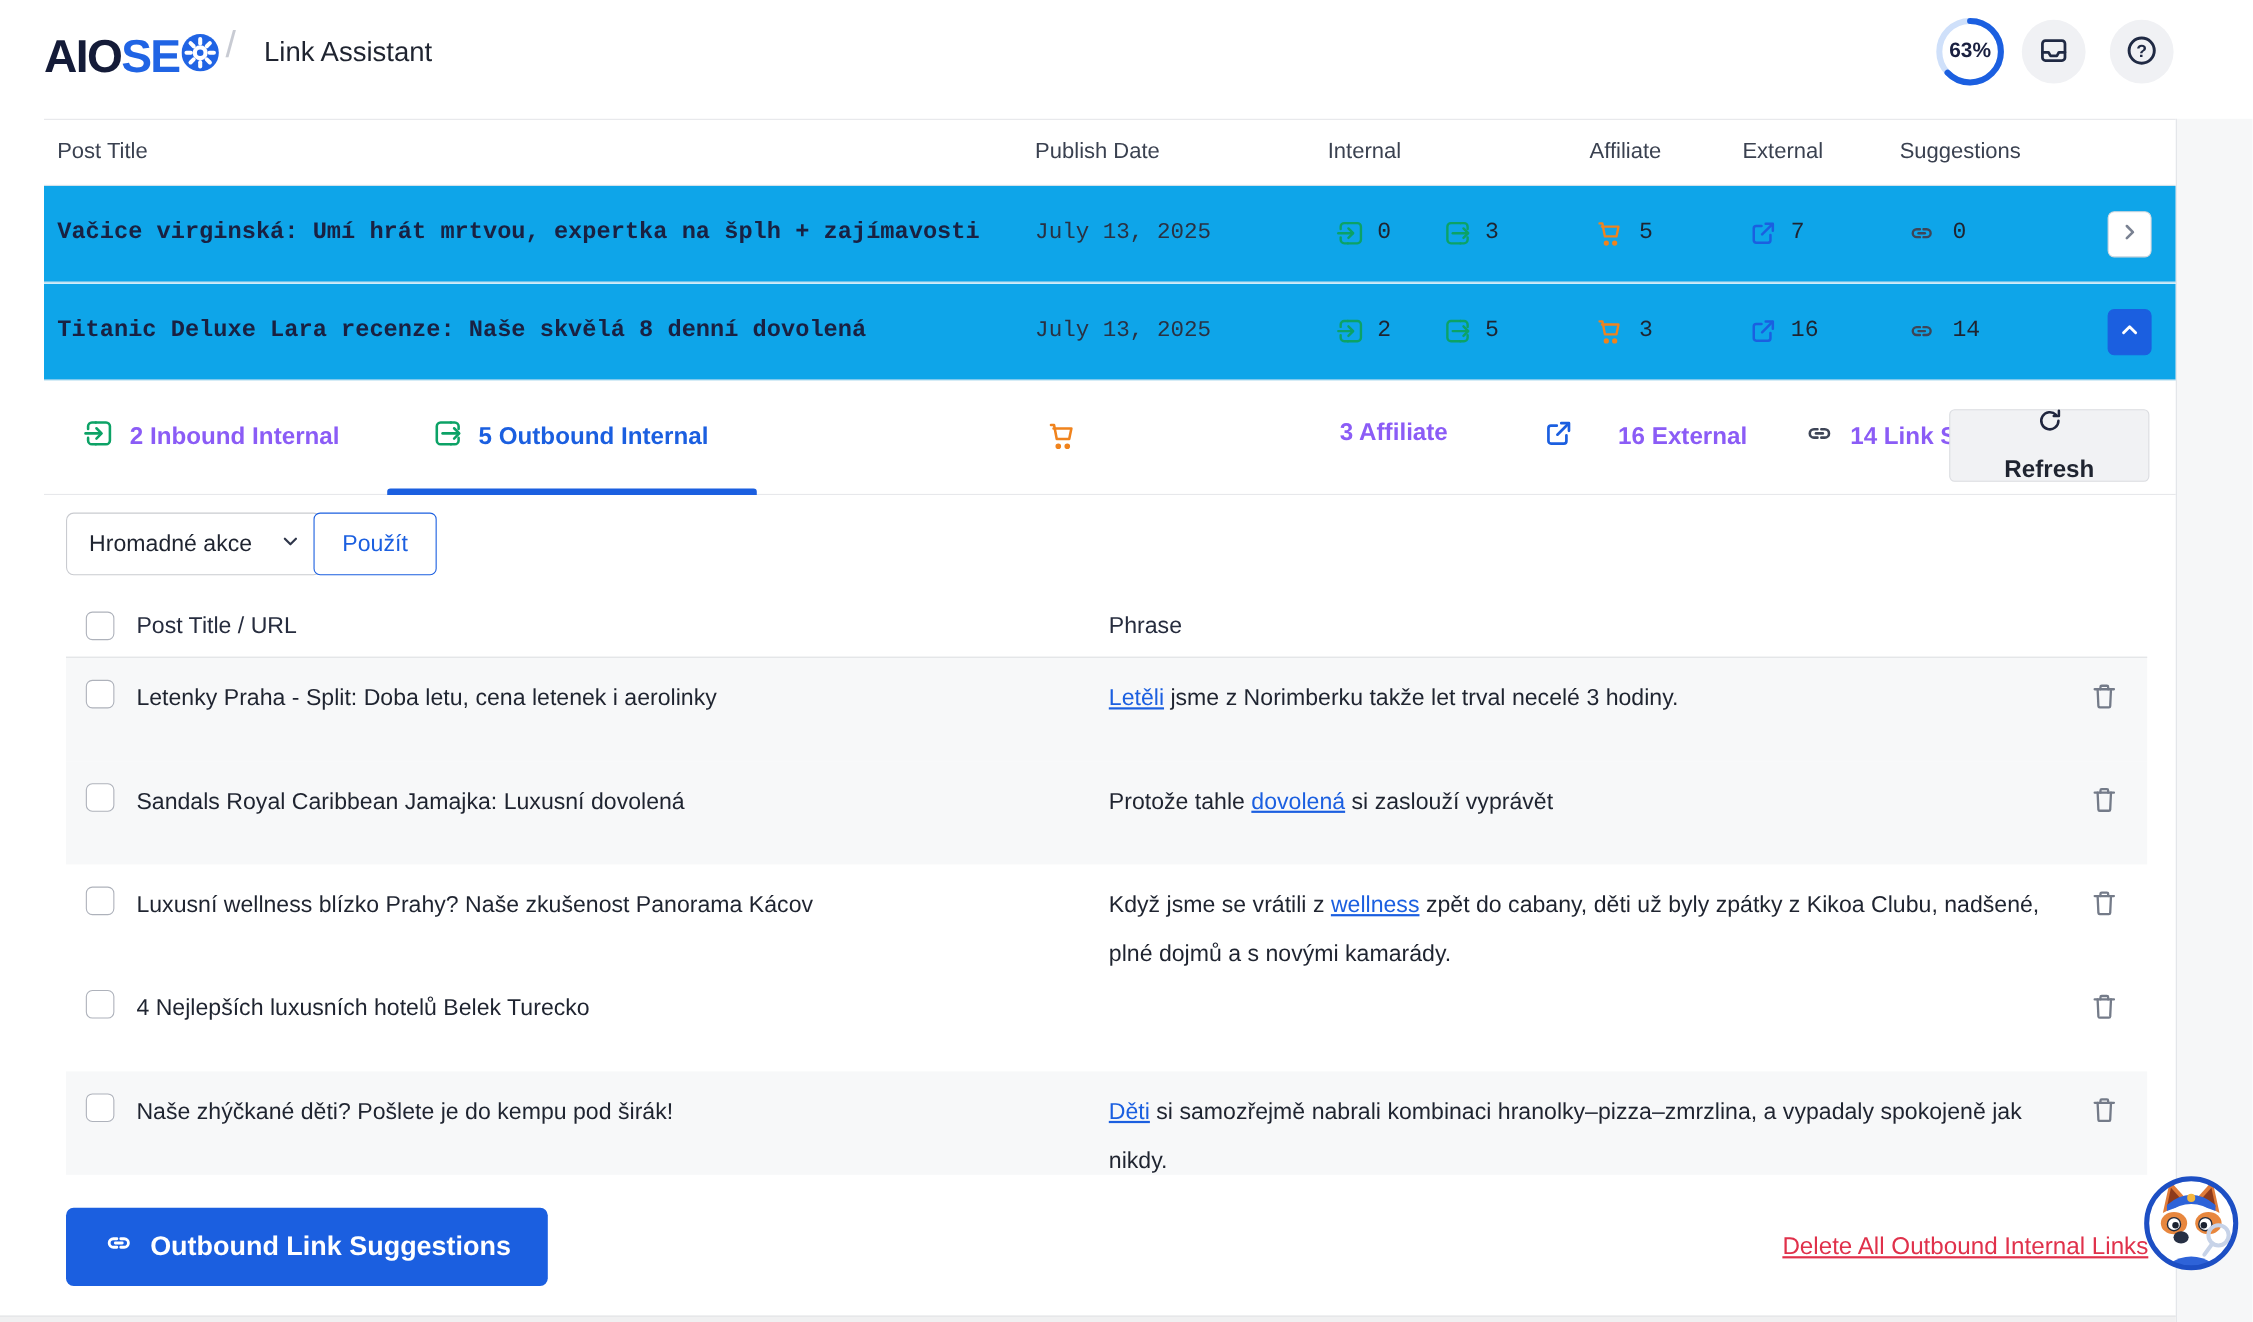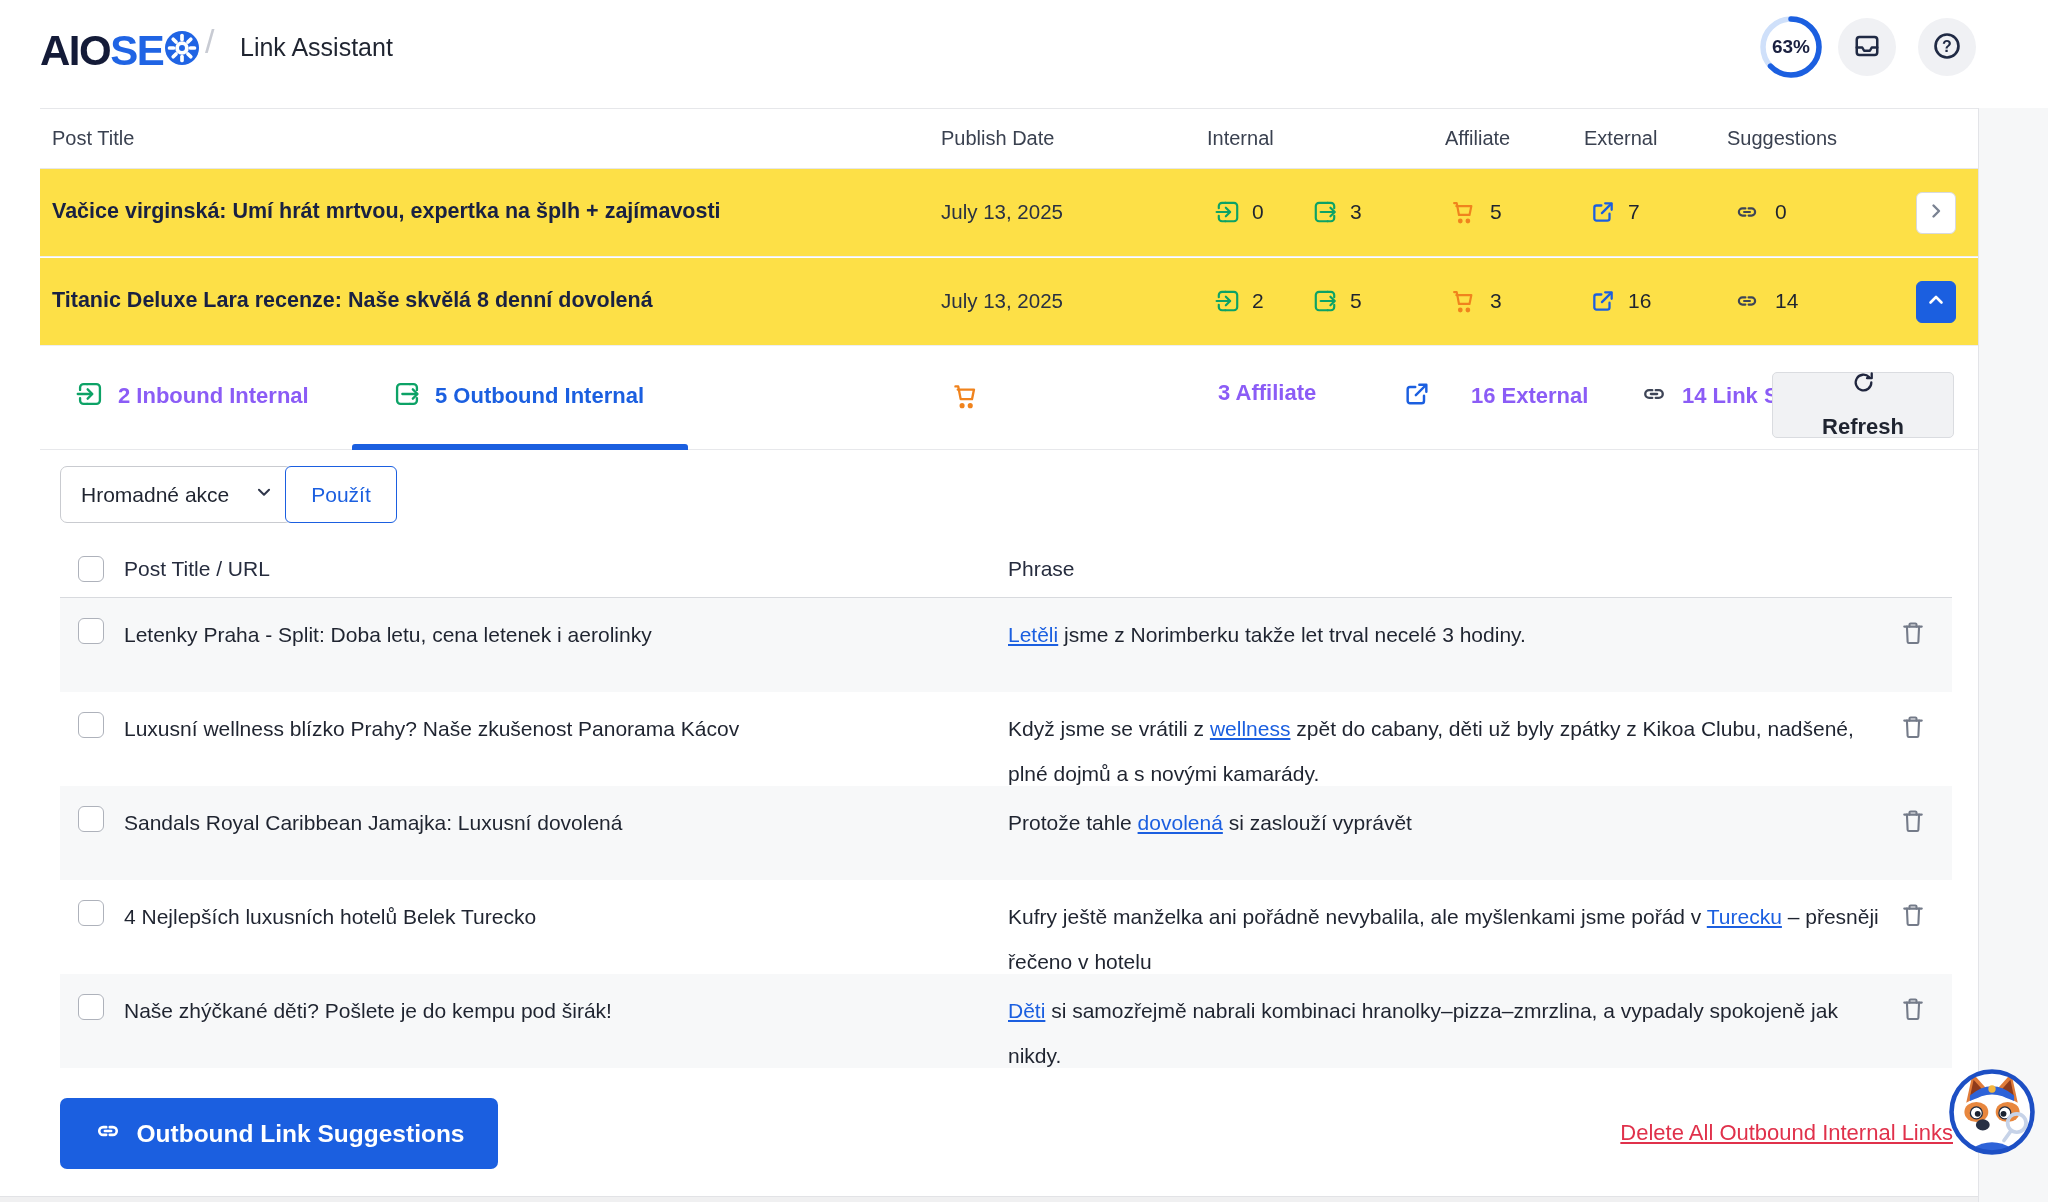--- a/index.html
+++ b/index.html
@@ -16,21 +16,21 @@
   .logo svg { margin-left:2px; }
   .crumb-sep { position:absolute; left:205px; top:22px; font-size:34px; color:#C8CBD3; font-weight:300; }
   .page-title { position:absolute; left:240px; top:33px; font-size:25px; font-weight:500; color:#1F2430; }
   .ring-wrap { position:absolute; left:1758px; top:14px; width:66px; height:66px; }
   .ring-wrap .pct { position:absolute; left:0; top:0; width:66px; height:66px; display:flex; align-items:center; justify-content:center; font-size:19px; font-weight:700; color:#1A2040; }
   .circle-btn { position:absolute; width:58px; height:58px; border-radius:50%; background:#F0F1F4; display:flex; align-items:center; justify-content:center; cursor:pointer; border:none; }
 
   
   .posts-header { position:absolute; left:40px; top:108px; width:1938px; height:61px; border-top:1px solid #E6E7EA; border-bottom:1px solid #E6E7EA; background:#fff; }
   .posts-header span { position:absolute; top:18px; font-size:20px; color:#3A4150; }
-  .post-row { position:absolute; left:40px; width:1938px; height:88px; background:#fde047; border-bottom:1px solid #EEEFF2; }
+  .post-row { position:absolute; left:40px; width:1938px; height:88px; background:#0ea5e9; border-bottom:1px solid #EEEFF2;font-family:Liberation Mono, monospace; }
   .post-row .title { position:absolute; left:12px; top:30px; font-size:21.5px; font-weight:700; color:#192142; }
   .post-row .date { position:absolute; left:901px; top:31px; font-size:20.5px; color:#2A3142; }
   .cnt { position:absolute; top:31px; font-size:21px; font-weight:500; color:#1F2430; }
   .cicon { position:absolute; top:30px; width:26px; height:26px; }
   .toggle-btn { position:absolute; left:1876px; top:23px; width:40px; height:42px; border-radius:6px; display:flex; align-items:center; justify-content:center; cursor:pointer; }
   .toggle-open { background:#fff; border:1px solid #D7D9DE; }
   .toggle-close { background:#1B5FE0; border:1px solid #1B5FE0; }
 
   
   .tabbar { position:absolute; left:40px; top:346px; width:1938px; height:104px; background:#fff; border-bottom:1px solid #E7E8EB; }
@@ -339,54 +339,53 @@
         <span>
           <svg width="28" height="30" viewBox="0 0 24 24" fill="none" stroke="#747B89" stroke-width="1.8" stroke-linecap="round" stroke-linejoin="round">
             <path d="M4.5 6.5h15"></path>
               <path d="M9 6.5V4.8a1 1 0 0 1 1-1h4a1 1 0 0 1 1 1v1.7"></path>
               <path d="M6.8 6.5l.6 13.2a1 1 0 0 0 1 .9h7.2a1 1 0 0 0 1-.9l.6-13.2"></path>
           </svg>
         </span>
       </button>
     </div>
 
+    <div class="lt-row odd">
+      <span class="checkbox"></span>
+      <span class="rtitle">Sandals Royal Caribbean Jamajka: Luxusní dovolená</span>
+      <span class="phrase"><span>Protože tahle </span><span class="plink">dovolená</span><span> si zaslouží vyprávět</span></span>
+      <button class="trash-btn">
+        <span>
+          <svg width="28" height="30" viewBox="0 0 24 24" fill="none" stroke="#747B89" stroke-width="1.8" stroke-linecap="round" stroke-linejoin="round">
+            <path d="M4.5 6.5h15"></path>
+              <path d="M9 6.5V4.8a1 1 0 0 1 1-1h4a1 1 0 0 1 1 1v1.7"></path>
+              <path d="M6.8 6.5l.6 13.2a1 1 0 0 0 1 .9h7.2a1 1 0 0 0 1-.9l.6-13.2"></path>
+          </svg>
+        </span>
+      </button>
+    </div>
+
     <div class="lt-row">
       <span class="checkbox"></span>
       <span class="rtitle">Luxusní wellness blízko Prahy? Naše zkušenost Panorama Kácov</span>
       <span class="phrase"><span>Když jsme se vrátili z </span><span class="plink">wellness</span><span> zpět do cabany, děti už byly zpátky z Kikoa Clubu, nadšené, plné dojmů a s novými kamarády.</span></span>
       <button class="trash-btn">
         <span>
           <svg width="28" height="30" viewBox="0 0 24 24" fill="none" stroke="#747B89" stroke-width="1.8" stroke-linecap="round" stroke-linejoin="round">
             <path d="M4.5 6.5h15"></path>
               <path d="M9 6.5V4.8a1 1 0 0 1 1-1h4a1 1 0 0 1 1 1v1.7"></path>
               <path d="M6.8 6.5l.6 13.2a1 1 0 0 0 1 .9h7.2a1 1 0 0 0 1-.9l.6-13.2"></path>
           </svg>
         </span>
       </button>
     </div>
 
-    <div class="lt-row odd">
-      <span class="checkbox"></span>
-      <span class="rtitle">Sandals Royal Caribbean Jamajka: Luxusní dovolená</span>
-      <span class="phrase"><span>Protože tahle </span><span class="plink">dovolená</span><span> si zaslouží vyprávět</span></span>
-      <button class="trash-btn">
-        <span>
-          <svg width="28" height="30" viewBox="0 0 24 24" fill="none" stroke="#747B89" stroke-width="1.8" stroke-linecap="round" stroke-linejoin="round">
-            <path d="M4.5 6.5h15"></path>
-              <path d="M9 6.5V4.8a1 1 0 0 1 1-1h4a1 1 0 0 1 1 1v1.7"></path>
-              <path d="M6.8 6.5l.6 13.2a1 1 0 0 0 1 .9h7.2a1 1 0 0 0 1-.9l.6-13.2"></path>
-          </svg>
-        </span>
-      </button>
-    </div>
-
     <div class="lt-row">
       <span class="checkbox"></span>
       <span class="rtitle">4 Nejlepších luxusních hotelů Belek Turecko</span>
-      <span class="phrase"><span>Kufry ještě manželka ani pořádně nevybalila, ale myšlenkami jsme pořád v </span><span class="plink">Turecku</span><span> – přesněji řečeno v hotelu</span></span>
       <button class="trash-btn">
         <span>
           <svg width="28" height="30" viewBox="0 0 24 24" fill="none" stroke="#747B89" stroke-width="1.8" stroke-linecap="round" stroke-linejoin="round">
             <path d="M4.5 6.5h15"></path>
               <path d="M9 6.5V4.8a1 1 0 0 1 1-1h4a1 1 0 0 1 1 1v1.7"></path>
               <path d="M6.8 6.5l.6 13.2a1 1 0 0 0 1 .9h7.2a1 1 0 0 0 1-.9l.6-13.2"></path>
           </svg>
         </span>
       </button>
     </div>

